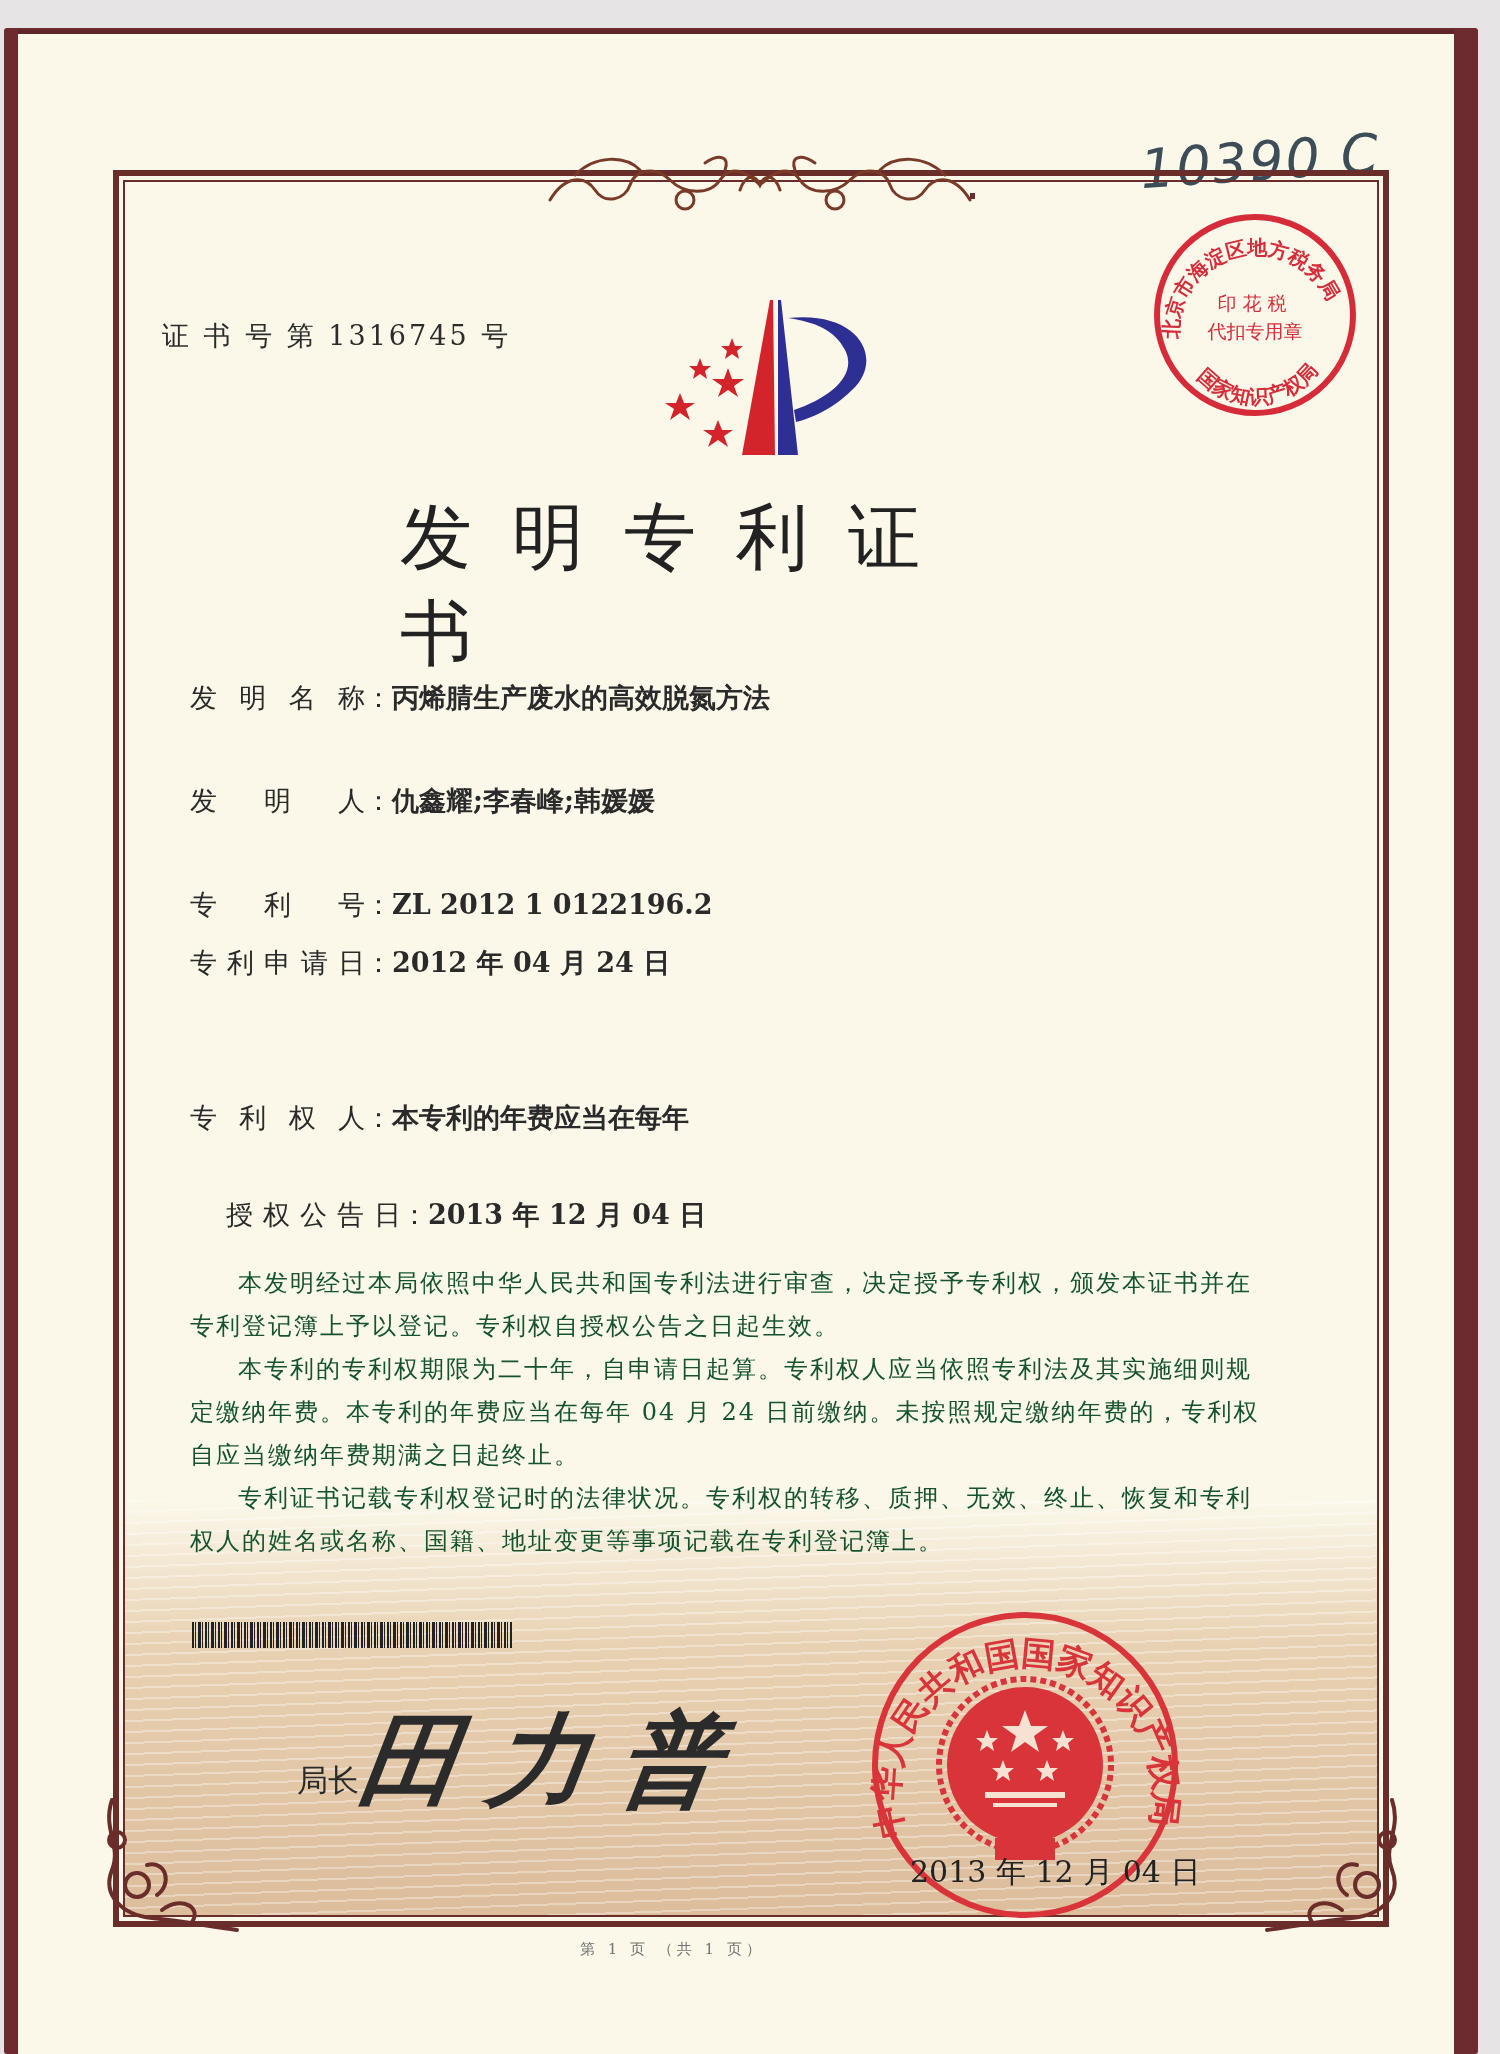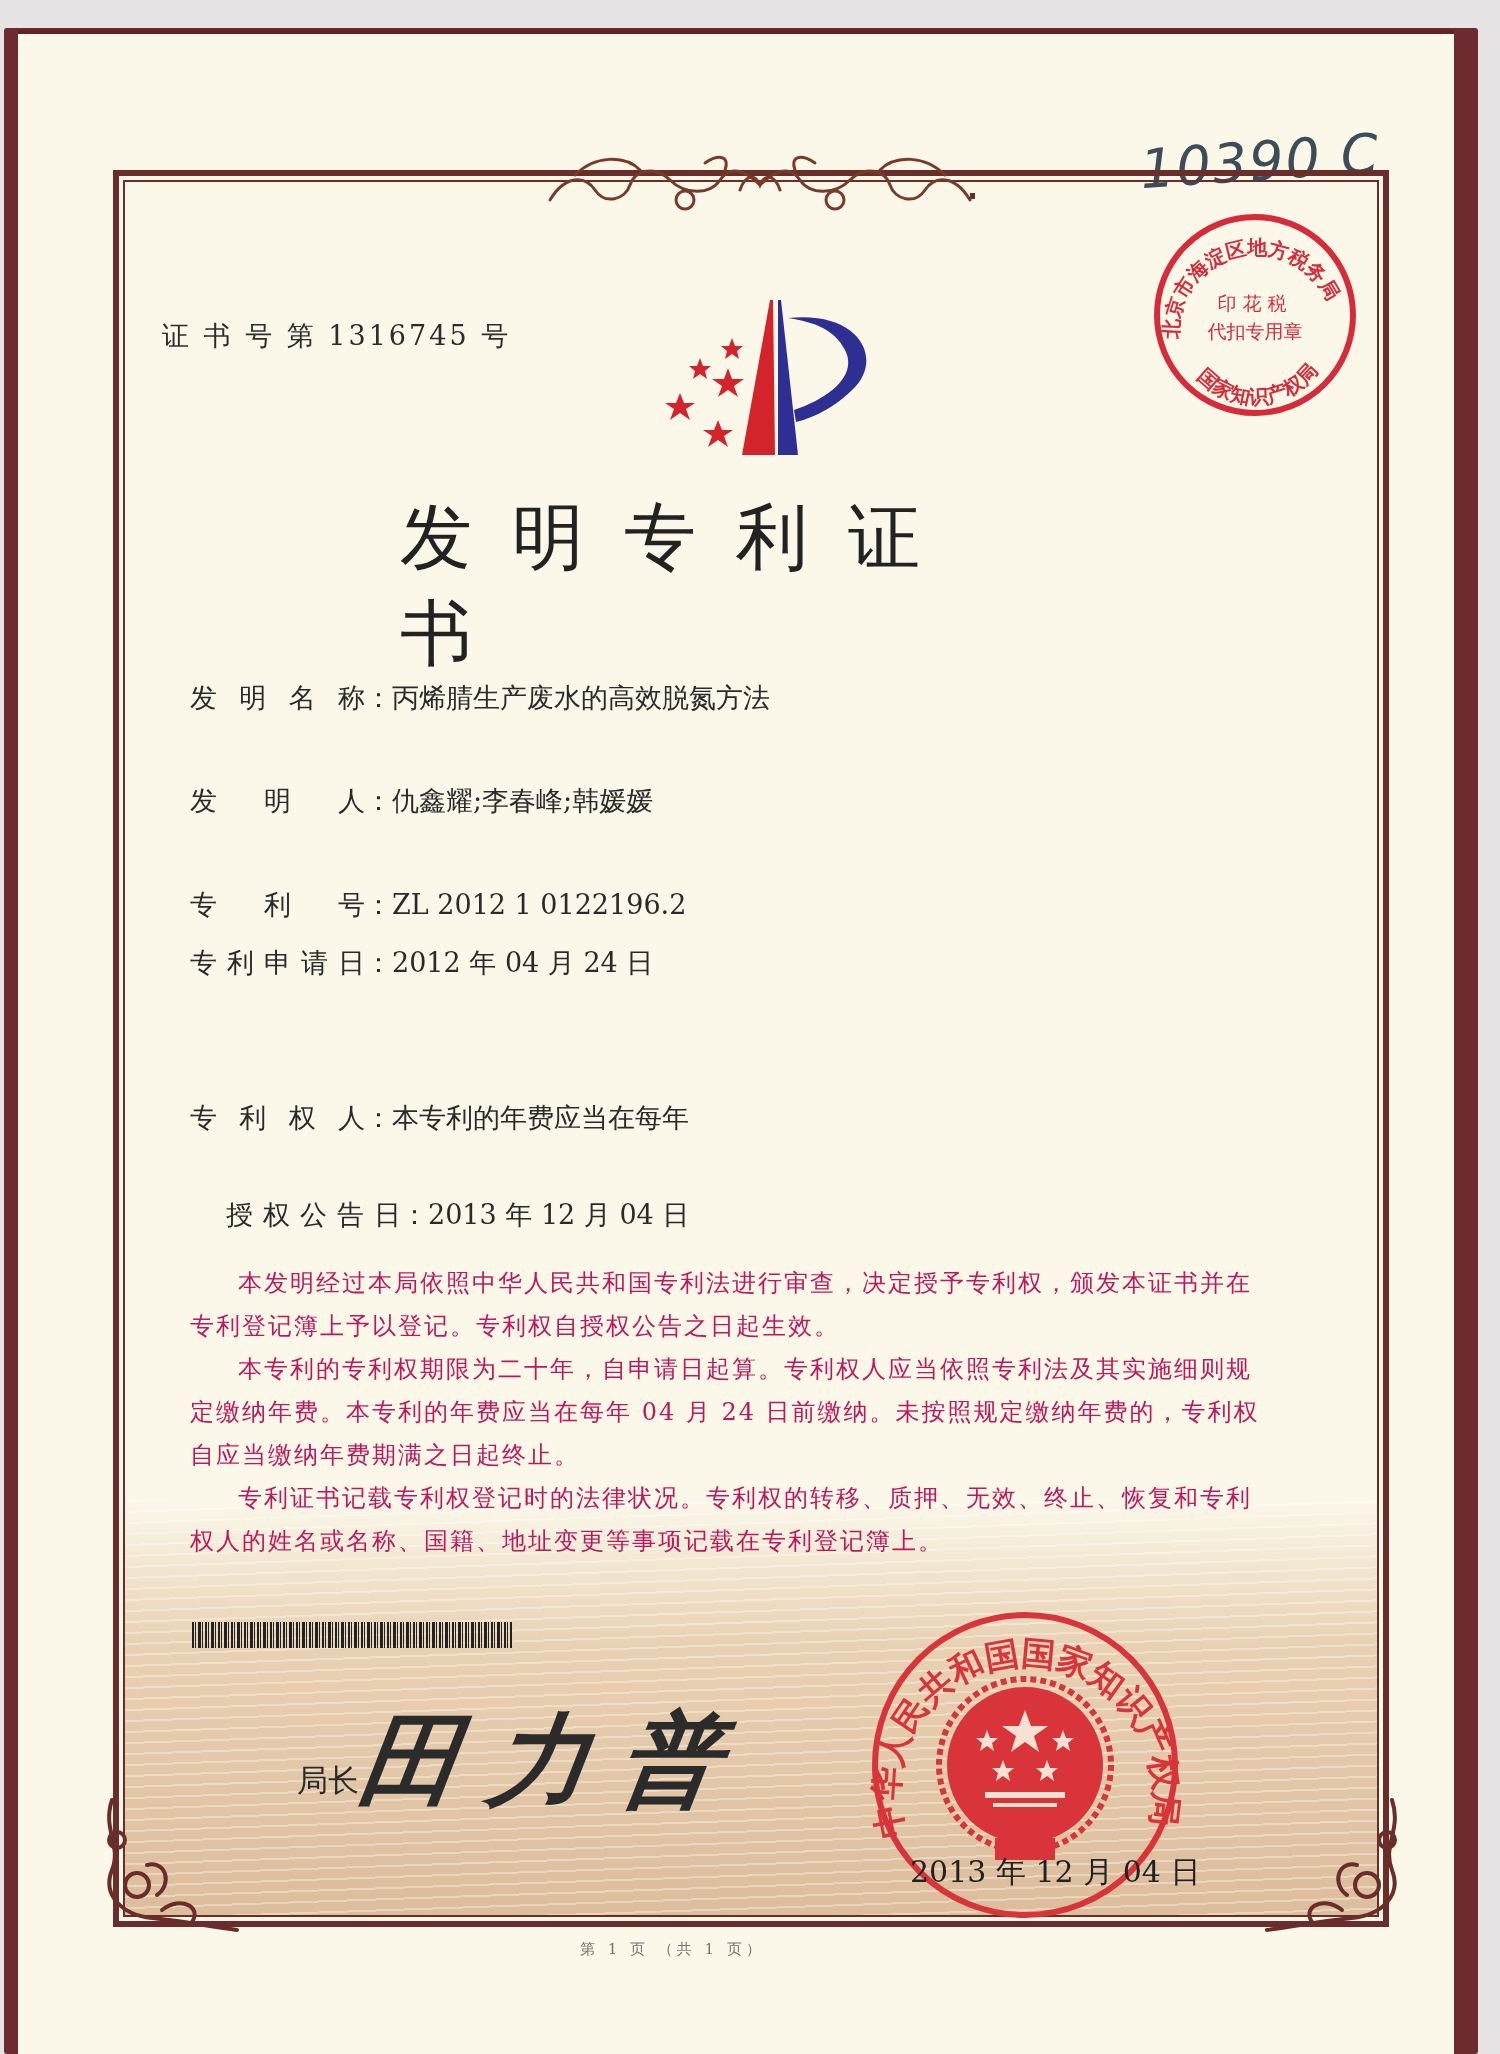--- a/index.html
+++ b/index.html
@@ -56,24 +56,24 @@
   .title {
     position: absolute; left: 400px; top: 490px; width: 660px;
     font-family: "DejaVu Sans", sans-serif; font-size: 72px; color: #222;
     letter-spacing: 40px; text-align: left;
   }
   .field {
     position: absolute; left: 190px; font-size: 27px; color: #2a2a2a;
     font-family: "DejaVu Serif", serif; white-space: nowrap;
   }
   .field .label { display: inline-block; width: 175px; letter-spacing: 0; text-align-last: justify; }
-  .field .value { display: inline-block; }
+  .field .value { display: inline-block; font-weight: bold; }
   .para {
     position: absolute; left: 190px; width: 1070px; font-size: 24px; line-height: 43px;
-    color: #be185d; text-indent: 48px; letter-spacing: 2px;
+    color: #14532d; text-indent: 48px; letter-spacing: 2px;
     font-family: "DejaVu Serif", serif;
   }
   .barcode {
     position: absolute; left: 192px; top: 1622px; width: 320px; height: 26px;
     background: repeating-linear-gradient(90deg,
       #222 0 2px, transparent 2px 3px, #222 3px 4px, transparent 4px 6px,
       #222 6px 9px, transparent 9px 10px, #222 10px 11px, transparent 11px 13px);
   }
   .director-label {
     position: absolute; left: 297px; top: 1760px;

